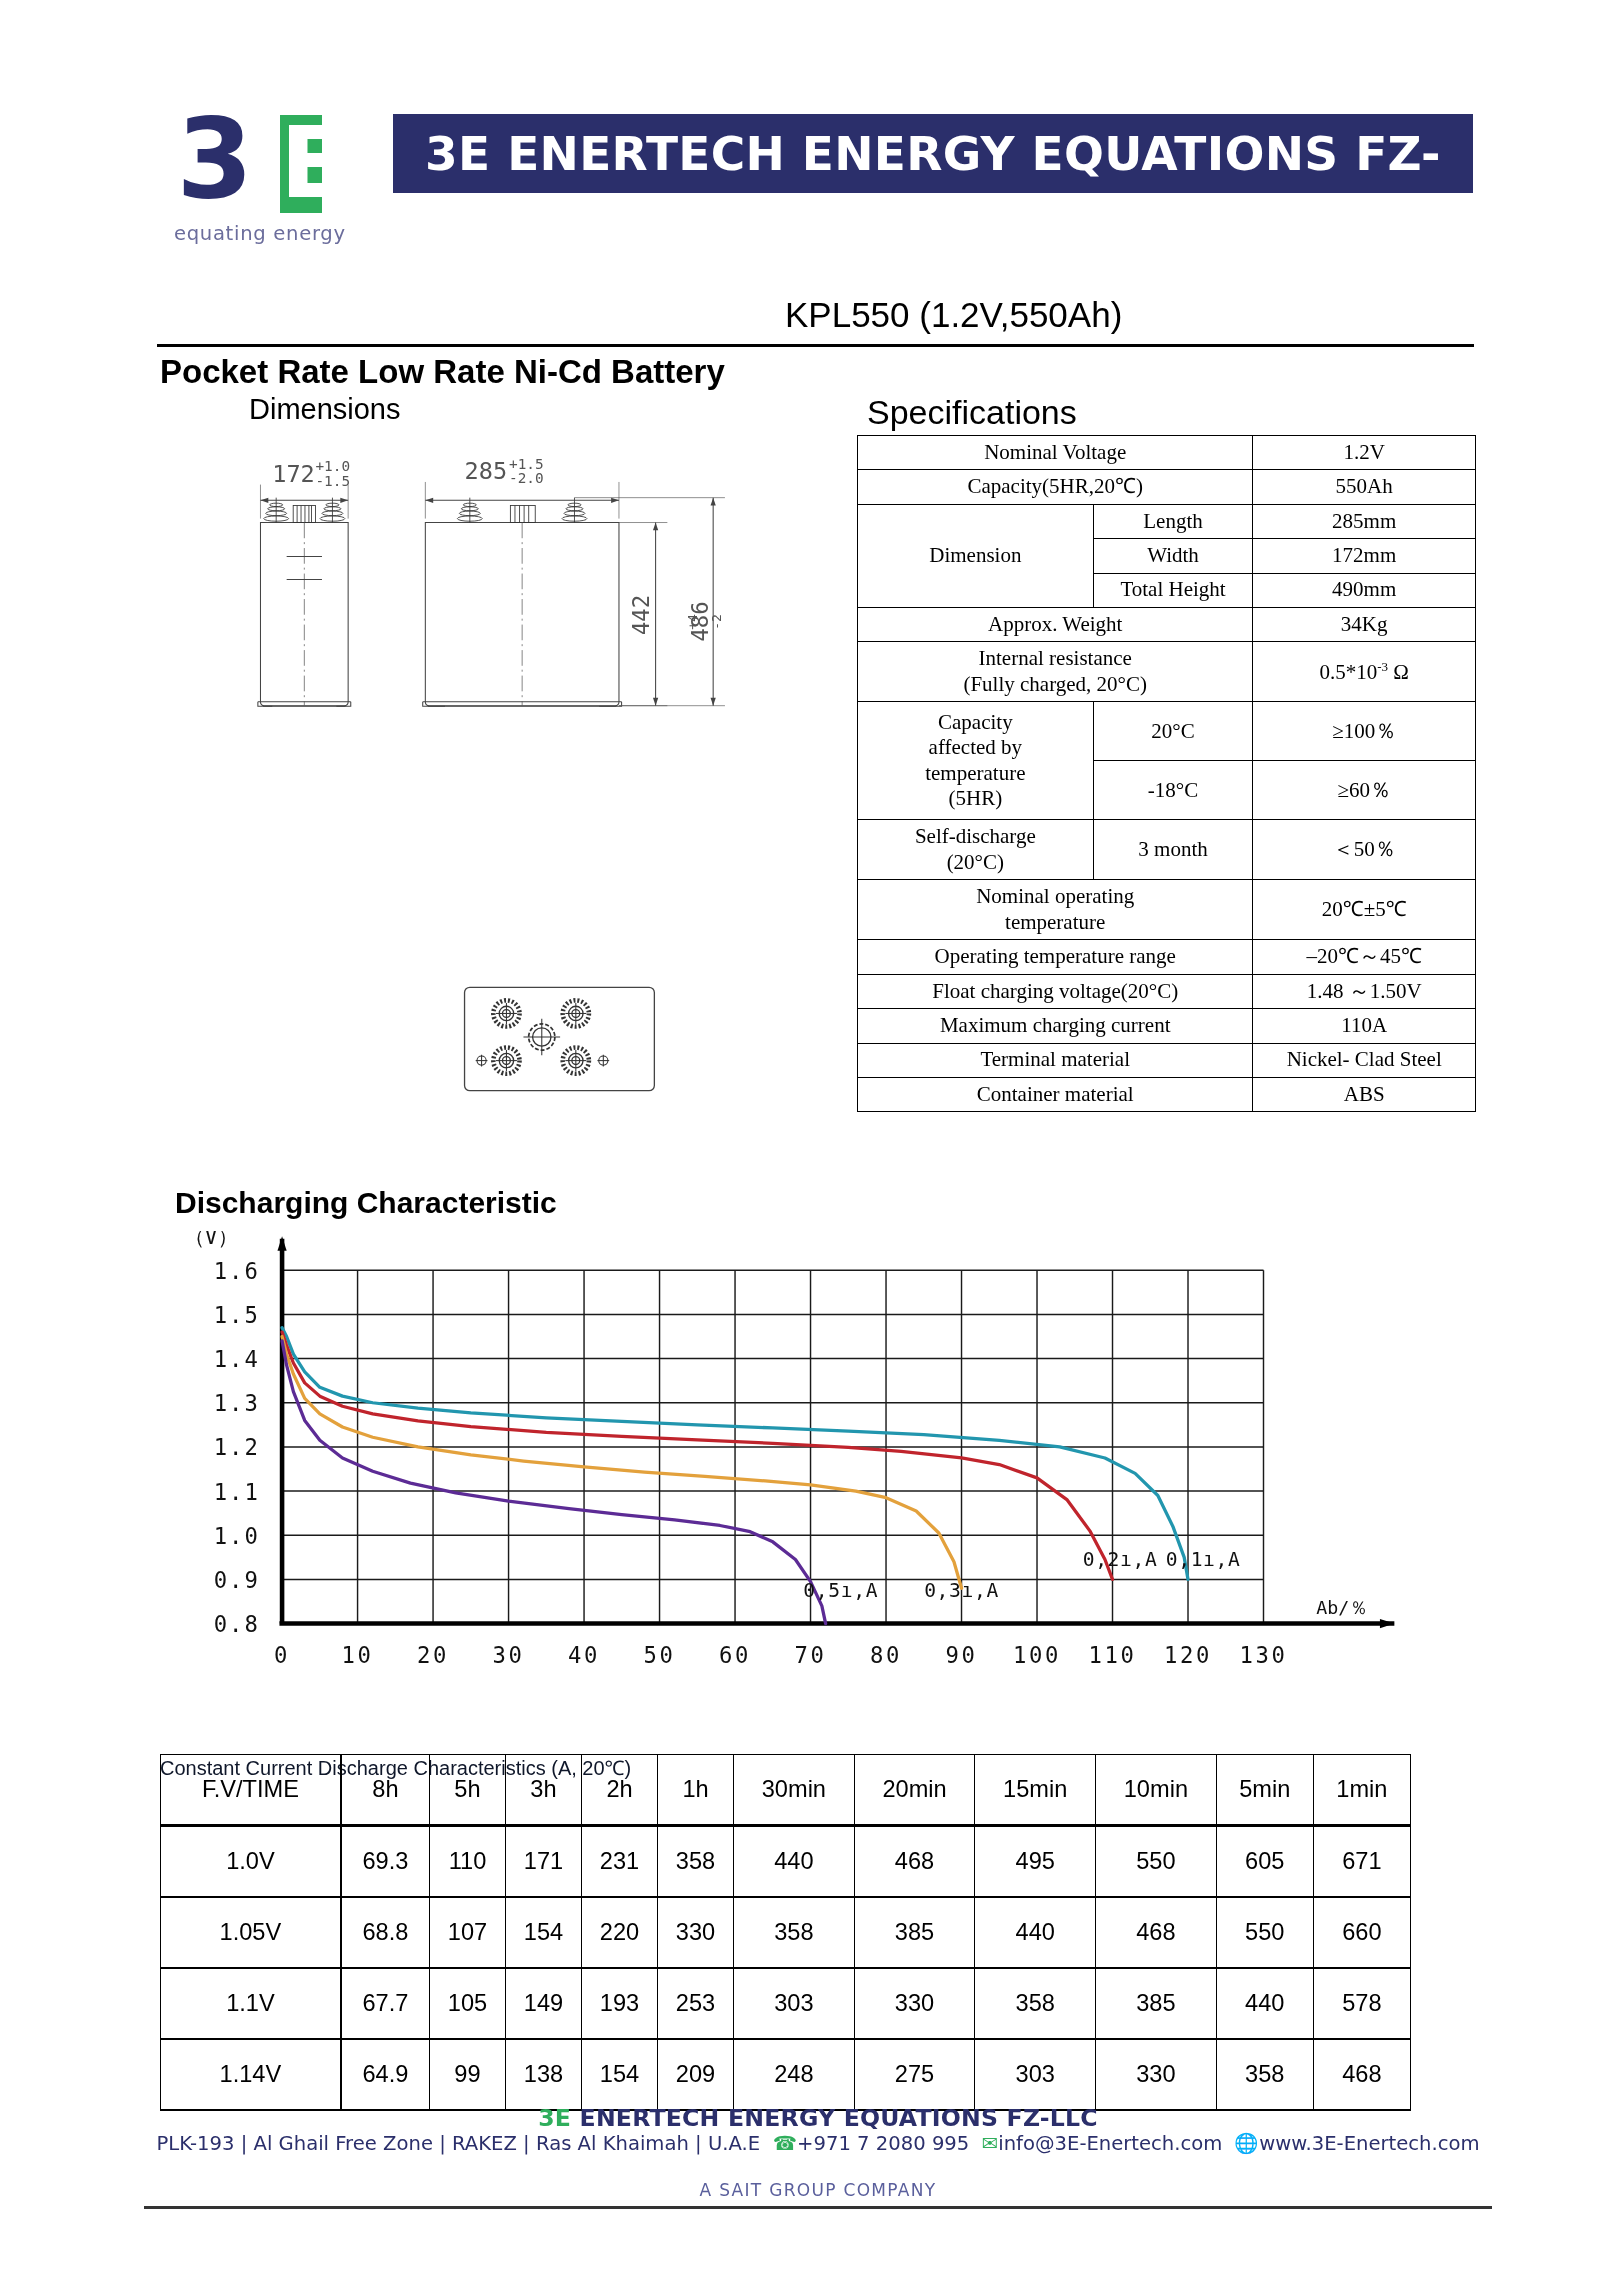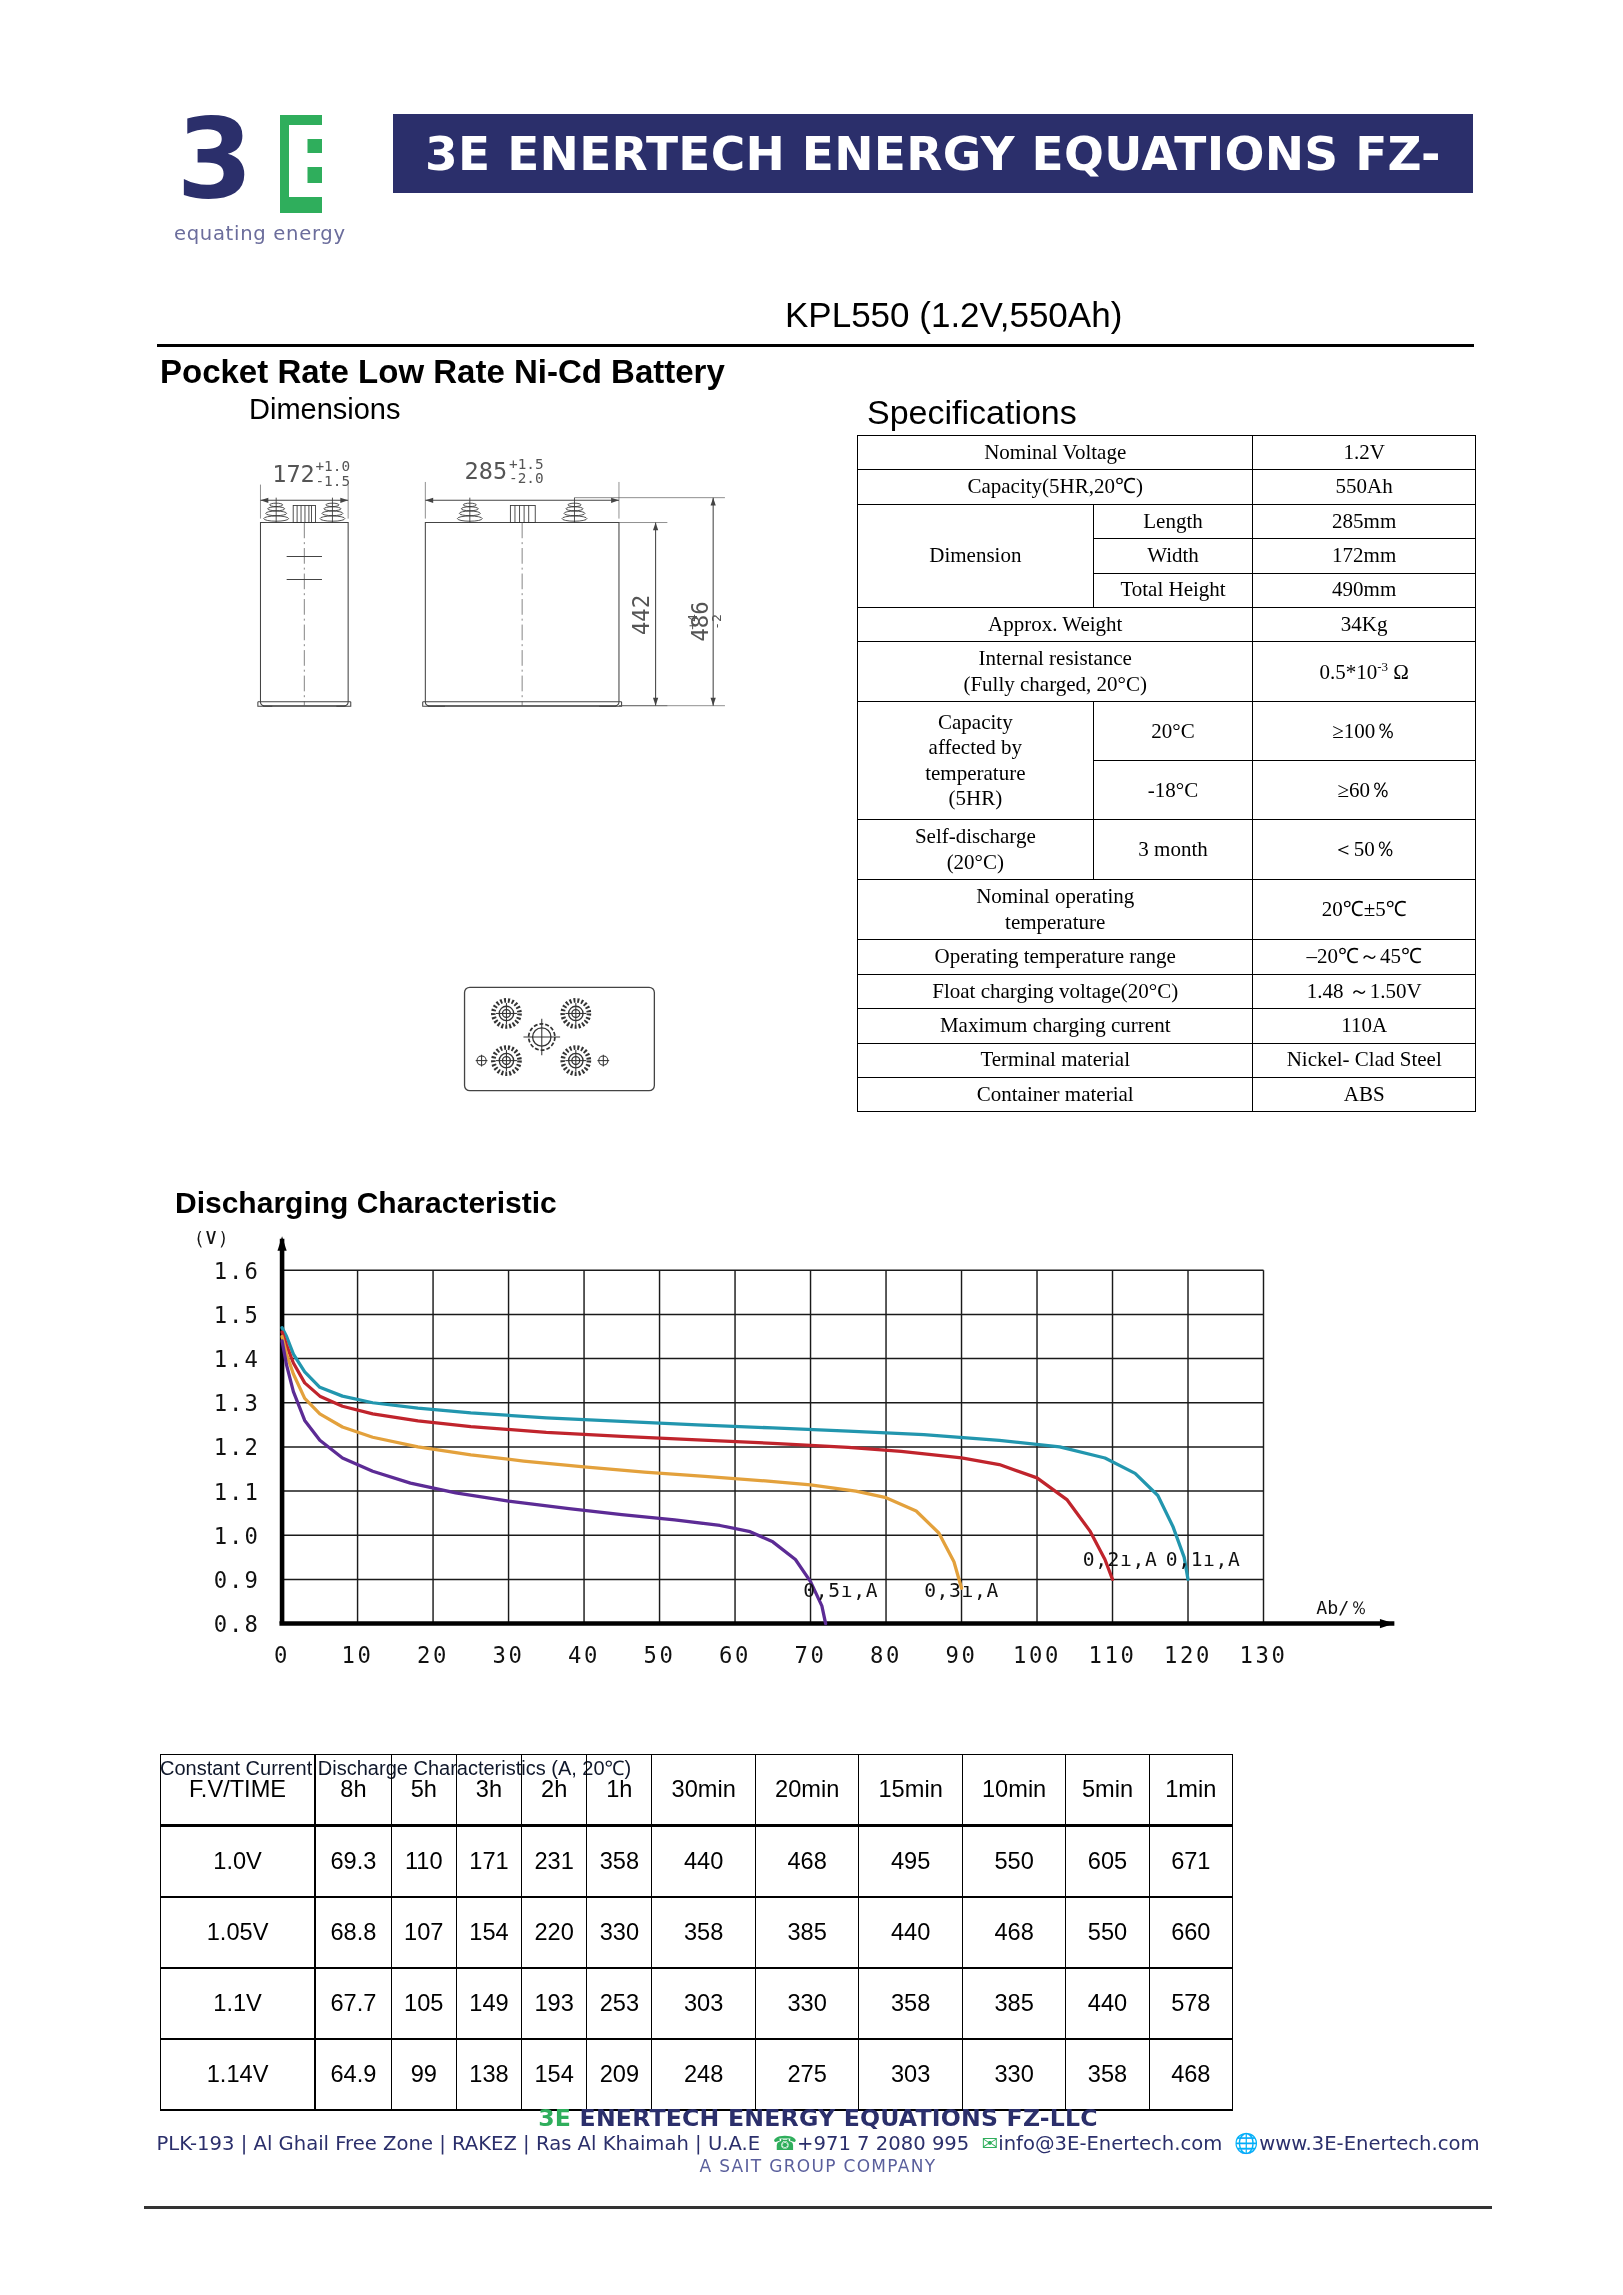--- a/index.html
+++ b/index.html
@@ -78,38 +78,38 @@
   .c-sub   { width:160px; }
   .c-val   { width:223px; }
   sup.sml { font-size:13px; vertical-align:super; }
 
   
   .chart { position:absolute; left:164px; top:1231px; width:1283px; height:458px; }
   .chart svg { display:block; }
 
   
   .dis-wrap { position:absolute; left:160px; top:1754px; width:1303px; }
-  table.dis { border-collapse:collapse; width:1073px; font-size:23.6px;
+  table.dis { border-collapse:collapse; width:1251px; font-size:23.6px;
     font-family:"Liberation Sans", sans-serif; }
   table.dis td, table.dis th {
     border:1.3px solid #000; text-align:center; vertical-align:middle;
     height:71px; font-weight:normal;
   }
   table.dis tr:first-child td { border-bottom:3.3px solid #000; }
   table.dis td.first { border-right:2.6px solid #000; }
   table.dis tr { border-bottom:2.6px solid #000; }
 
   
   .footer { position:absolute; left:144px; top:2104px; width:1348px; }
   .f-line1 { text-align:center; font-size:23.6px; font-weight:bold; color:#2b2f6b;
     font-family:"DejaVu Sans", sans-serif; letter-spacing:0.2px; }
   .f-3e { color:#2fae5c; font-weight:bold; }
   .f-line2 { text-align:center; font-size:19.6px; color:#2b2f6b;
     font-family:"DejaVu Sans", sans-serif; white-space:nowrap; }
-  .f-line3 { margin-top:1px; text-align:center; font-size:17px; color:#5a5f9c;
+  .f-line3 { margin-top:25px; text-align:center; font-size:17px; color:#5a5f9c;
     font-family:"DejaVu Sans", sans-serif; letter-spacing:1.3px; }
   .f-ico { color:#2fae5c; }
   .f-rule { position:absolute; left:144px; top:2206px; width:1348px; height:3.3px; background:#333; }
 </style>
 </head>
 <body>
 
 <div class="page">
 
   <div class="header">

